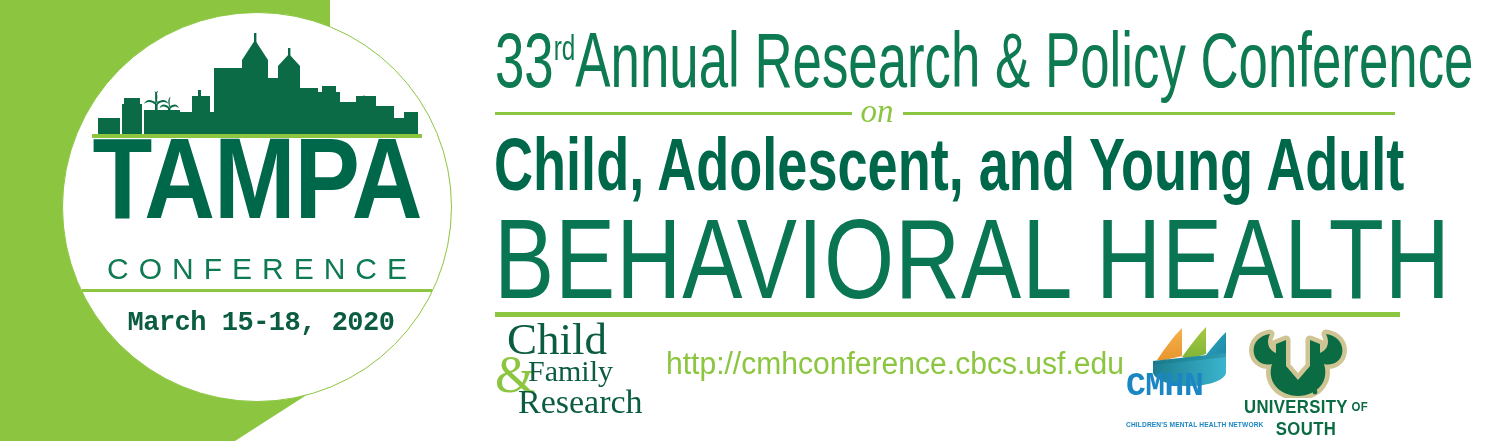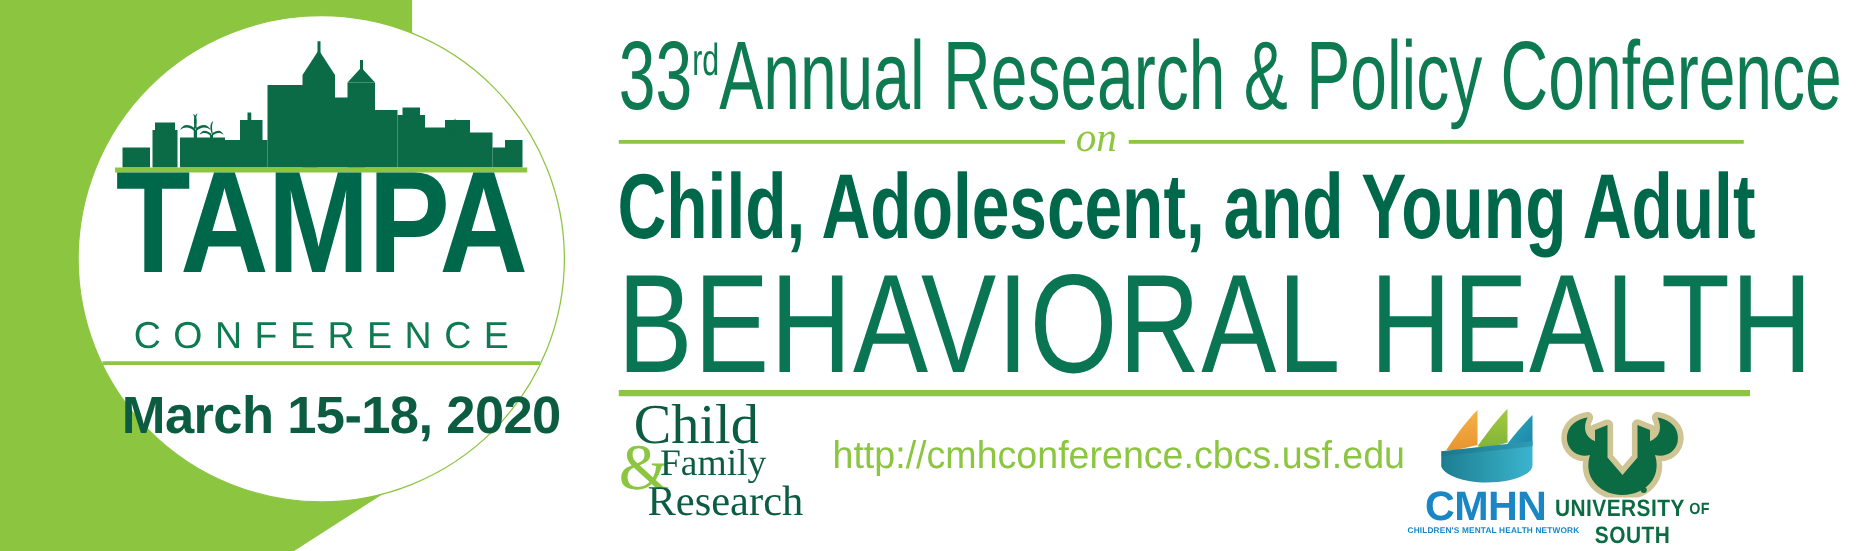--- a/index.html
+++ b/index.html
@@ -103,27 +103,27 @@
     position: absolute;
     left: 20px;
     top: 277px;
     width: 350px;
     height: 3px;
     background: #8CC641;
   }
 
   .logo-date {
     position: absolute;
-    left: 16px;
+    left: 4px;
     top: 296px;
     width: 390px;
     text-align: center;
-    font-family: Liberation Sans, sans-serif;
-    font-weight: 700;
-    font-size: 42px;
+    font-family: Liberation Mono, monospace;
+    font-weight: 700;
+    font-size: 27px;
     letter-spacing: -0.5px;
     color: #0B5C40;
   }
 
   
   .text-block {
     position: absolute;
     left: 490px;
     top: 0;
     width: 1010px;
@@ -283,24 +283,24 @@
   .cmhn-mark {
     position: absolute;
     left: 15px;
     top: 0;
     width: 96px;
     height: 62px;
   }
   .cmhn-name {
     position: absolute;
     left: 0;
-    top: 62px;
+    top: 44px;
     width: 125px;
-    text-align: center;
-    font-family: Liberation Sans, sans-serif;
+    text-align: left;
+    font-family: Liberation Mono, monospace;
     font-weight: 700;
     font-size: 33px;
     line-height: 34px;
     letter-spacing: -0.5px;
     color: #1B86C4;
   }
   .cmhn-tagline {
     position: absolute;
     left: 0;
     top: 94px;

